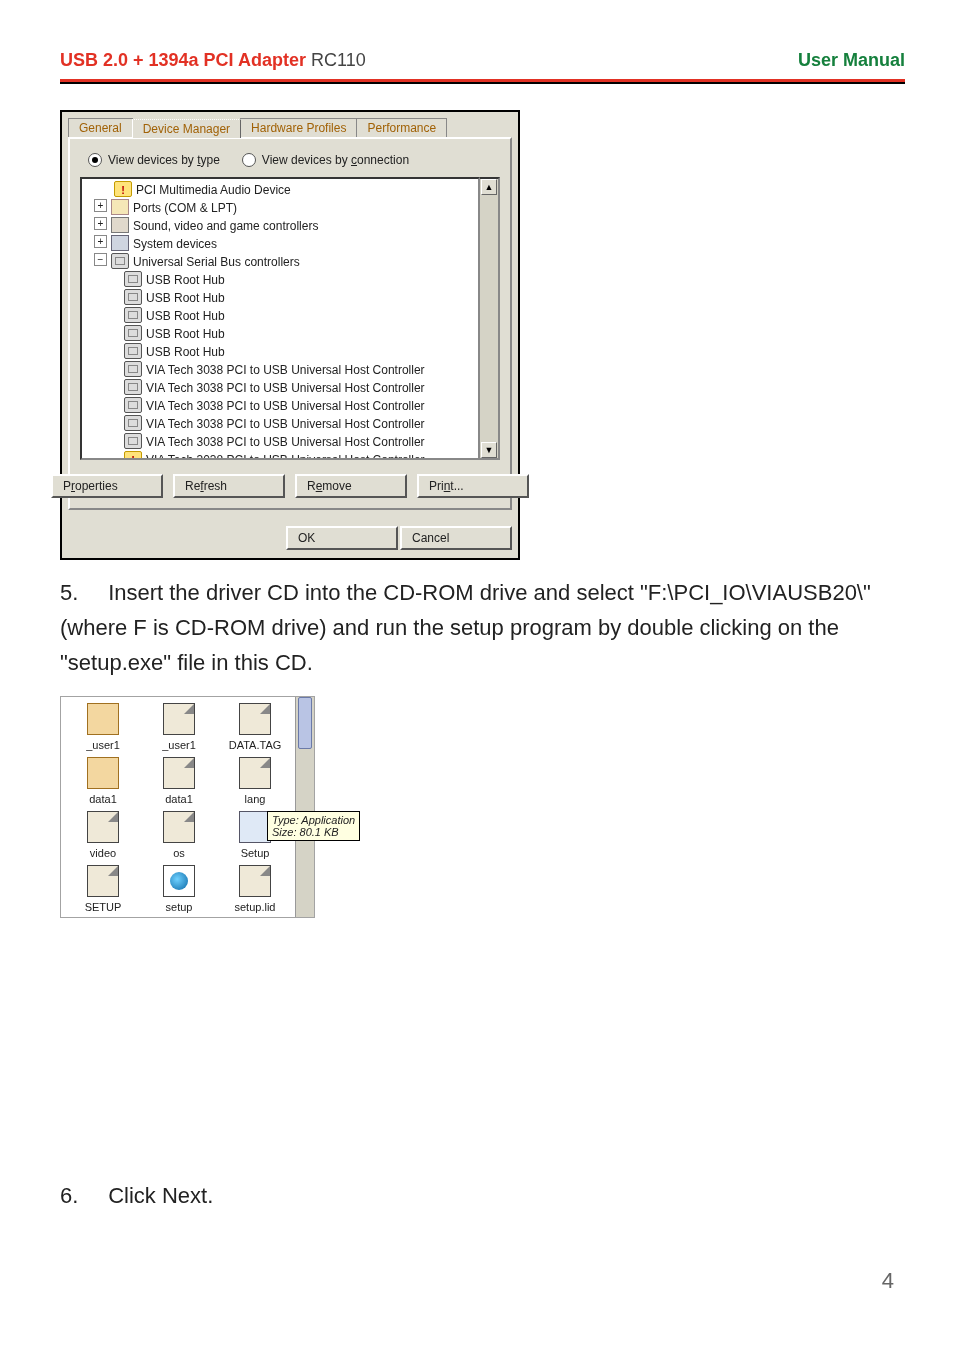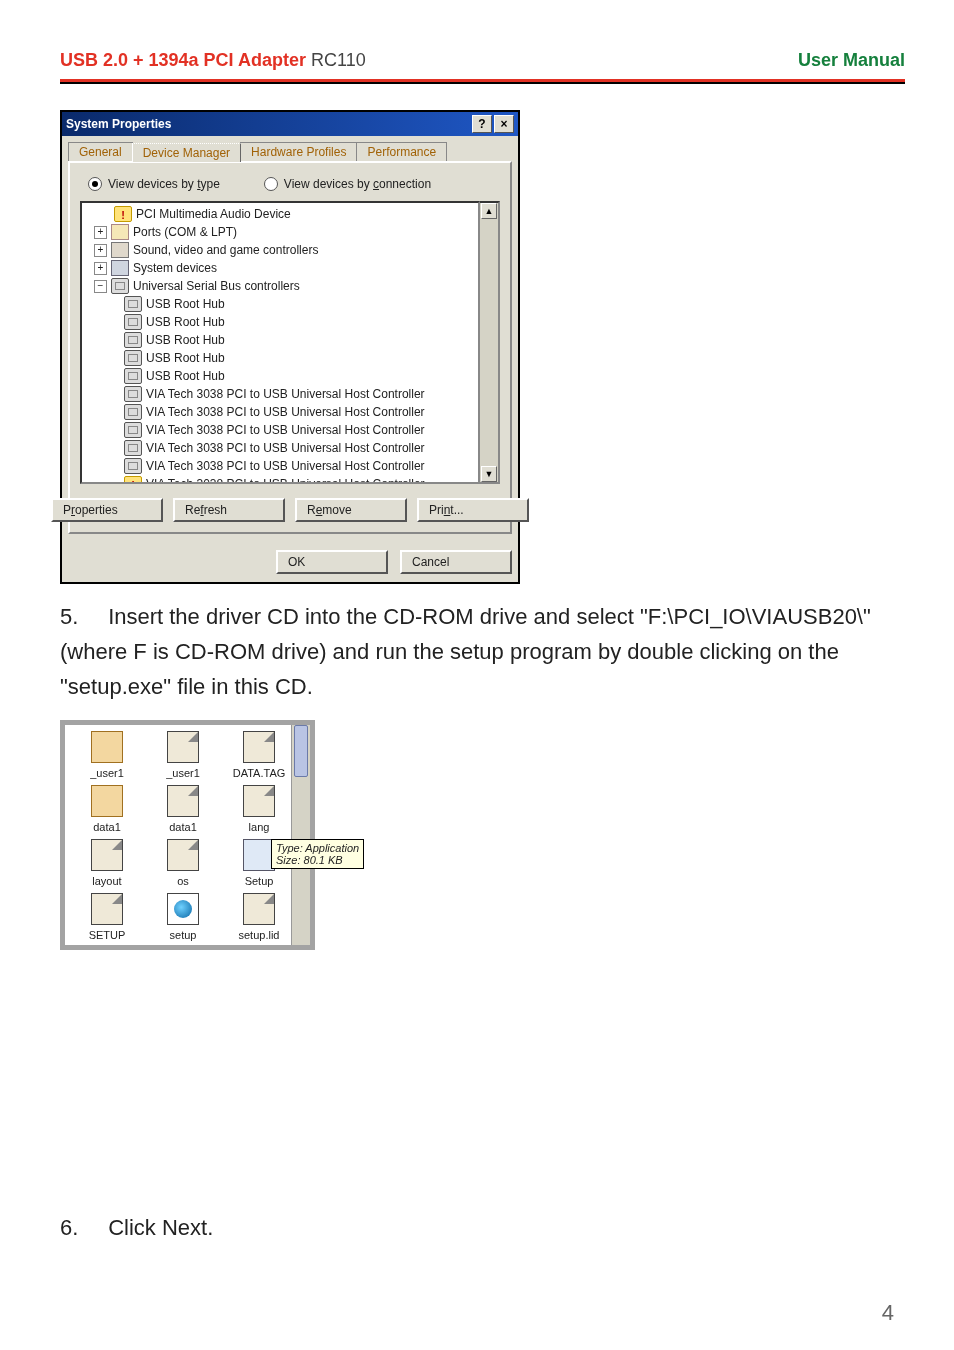--- a/index.html
+++ b/index.html
@@ -73,40 +73,40 @@
     position: relative;
     top: 1px;
   }
   .tab-body {
     margin: 0 6px 6px 6px;
     border: 2px solid #fff;
     border-right-color: #888; border-bottom-color: #888;
     background: #e0ded3;
     padding: 10px;
   }
-  .radios { display: flex; gap: 44px; padding: 4px 8px 10px 8px; align-items: flex-end; }
+  .radios { display: flex; gap: 22px; padding: 4px 8px 10px 8px; align-items: flex-end; }
   .radio { display: flex; gap: 6px; align-items: center; }
   .radio .bullet { width:12px;height:12px;border:1px solid #555;border-radius:50%;display:flex;align-items:center;justify-content:center;background:#fff;}
   .radio .bullet.sel::after{content:"";width:6px;height:6px;background:#000;border-radius:50%;}
   .u { text-decoration: underline; }
 
   .tree-wrap {
     display:flex;
   }
   .tree {
     flex: 1;
     height: 275px;
     background: #fff;
     border: 2px inset #888;
     padding: 2px 0;
     overflow: hidden;
     font-size: 12px;
     line-height: 18px;
   }
-  .tree .row { display:flex; align-items:center; white-space: nowrap; }
+  .tree .row { display:flex; white-space: nowrap; }
   .pad0 { padding-left: 32px; }
   .pad1 { padding-left: 12px; }
   .pad2 { padding-left: 42px; }
   .exp {
     width:11px;height:11px;border:1px solid #888;display:inline-flex;align-items:center;justify-content:center;
     font-size:10px;line-height:1;margin-right:4px;background:#fff;
   }
   .ic { width:16px;height:14px;margin-right:4px;display:inline-block;position:relative;}
   .ic-usb { background:#ddd;border:1px solid #555;border-radius:2px; }
   .ic-usb::after{content:"";position:absolute;left:3px;top:3px;right:3px;bottom:3px;border:1px solid #888;}
@@ -122,30 +122,30 @@
   .scrollbar .arrow {
     width:14px;height:14px;background:#e0ded3;border:1px solid #fff;border-right-color:#666;border-bottom-color:#666;
     font-size:9px;display:flex;align-items:center;justify-content:center;color:#000;
   }
   .btnrow { display:flex; gap:10px; justify-content:center; margin-top:14px; }
   .w9x-btn {
     min-width:88px;padding:3px 10px;background:#e0ded3;
     border:2px solid #fff;border-right-color:#555;border-bottom-color:#555;
     text-align:left;
   }
-  .dlg-footer { display:flex; gap:12px; justify-content:flex-end; padding: 10px 6px 8px; }
+  .dlg-footer { display:flex; gap:2px; justify-content:flex-end; padding: 10px 6px 8px; }
 
   
   p.step { font-size:22px; line-height:1.6; margin:15px 0; }
   .step-num { display:inline-block; width:42px; }
   
   .explorer {
     width: 255px;
     background:#fff;
-    border:5px solid #a3a3a3;
+    border:1px solid #a3a3a3;
     font-family:Tahoma,Arial,sans-serif;
     font-size:11px;
     position:relative;
     padding:6px 4px 4px 6px;
     box-sizing:border-box;
   }
   .filegrid { display:grid; grid-template-columns: repeat(3, 72px); gap: 6px 4px; }
   .fileitem { display:flex;flex-direction:column;align-items:center;gap:4px; position:relative;}
   .ficon { width:30px;height:30px;border:1px solid #444;background:#fff;position:relative;display:flex;align-items:center;justify-content:center;}
   .ficon.cab{background:#f3d7a0;border-color:#a07020;}
@@ -175,27 +175,20 @@
     </span>
     <span class="hdr-manual">User Manual</span>
   </div>
   <div class="rule-red"></div>
   <div class="rule-black"></div>
 </div>
 
 <div class="content">
 
   <div class="win9x">
-    <div class="titlebar">
-      <span>System Properties</span>
-      <span class="buttons">
-        <span class="tb-btn">?</span>
-        <span class="tb-btn">×</span>
-      </span>
-    </div>
     <div class="tabstrip">
       <div class="tab">General</div>
       <div class="tab active">Device Manager</div>
       <div class="tab">Hardware Profiles</div>
       <div class="tab">Performance</div>
     </div>
     <div class="tab-body">
       <div class="radios">
         <label class="radio">
           <span class="bullet sel"></span>
@@ -329,21 +322,21 @@
           <div class="ficon box"></div>
           <div>data1</div>
         </div>
       <div class="fileitem">
           <div class="ficon box"></div>
           <div>lang</div>
         </div>
 
       <div class="fileitem">
           <div class="ficon box"></div>
-          <div>layout</div>
+          <div>video</div>
         </div>
       <div class="fileitem">
           <div class="ficon box"></div>
           <div>os</div>
         </div>
       <div class="fileitem">
         <div class="ficon setup"></div>
           <div>Setup</div>
         <div class="tooltip">
           <div>Type: Application</div>

